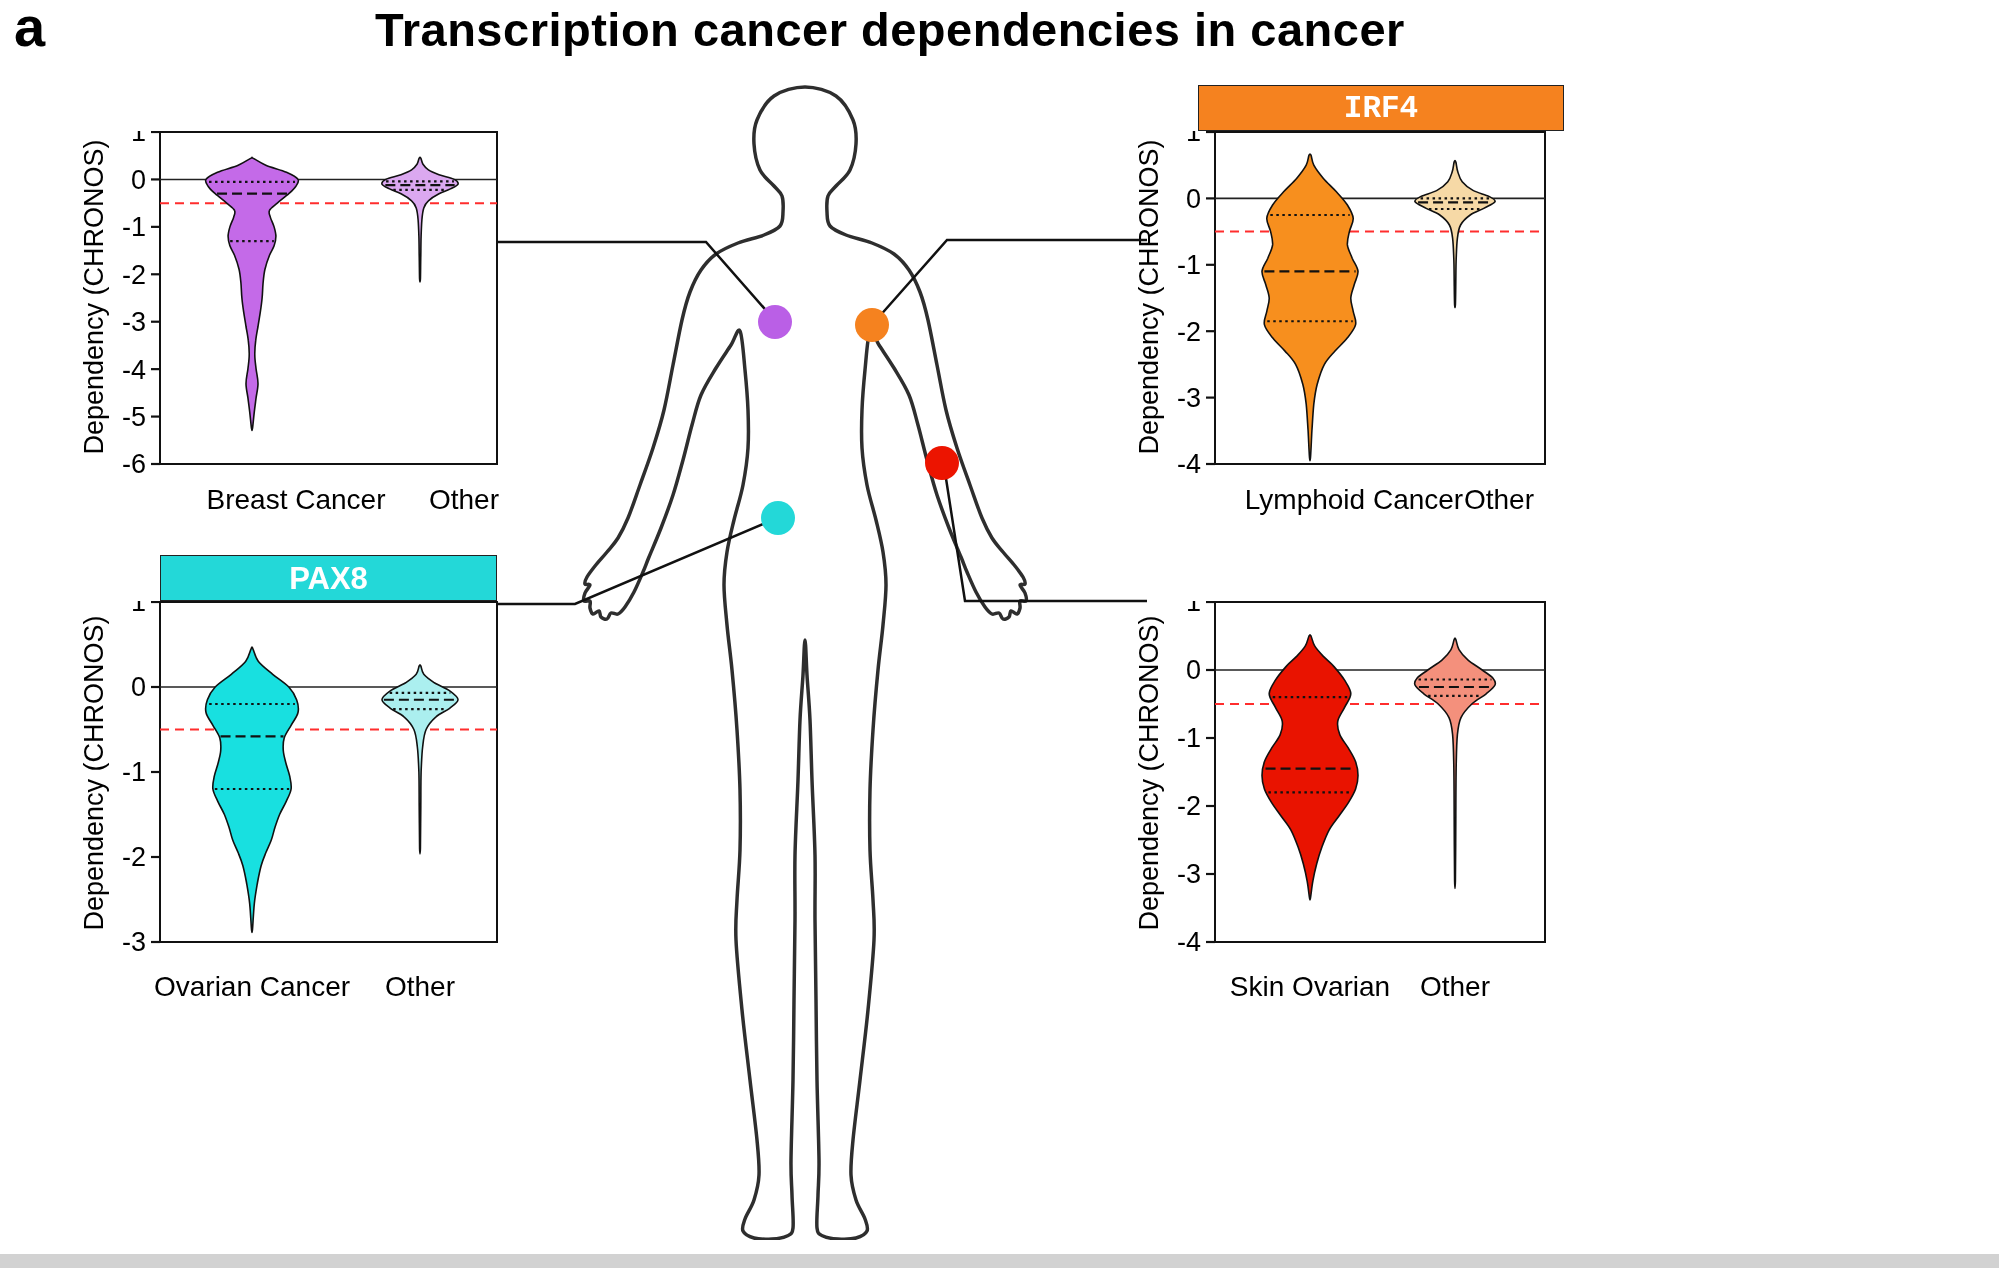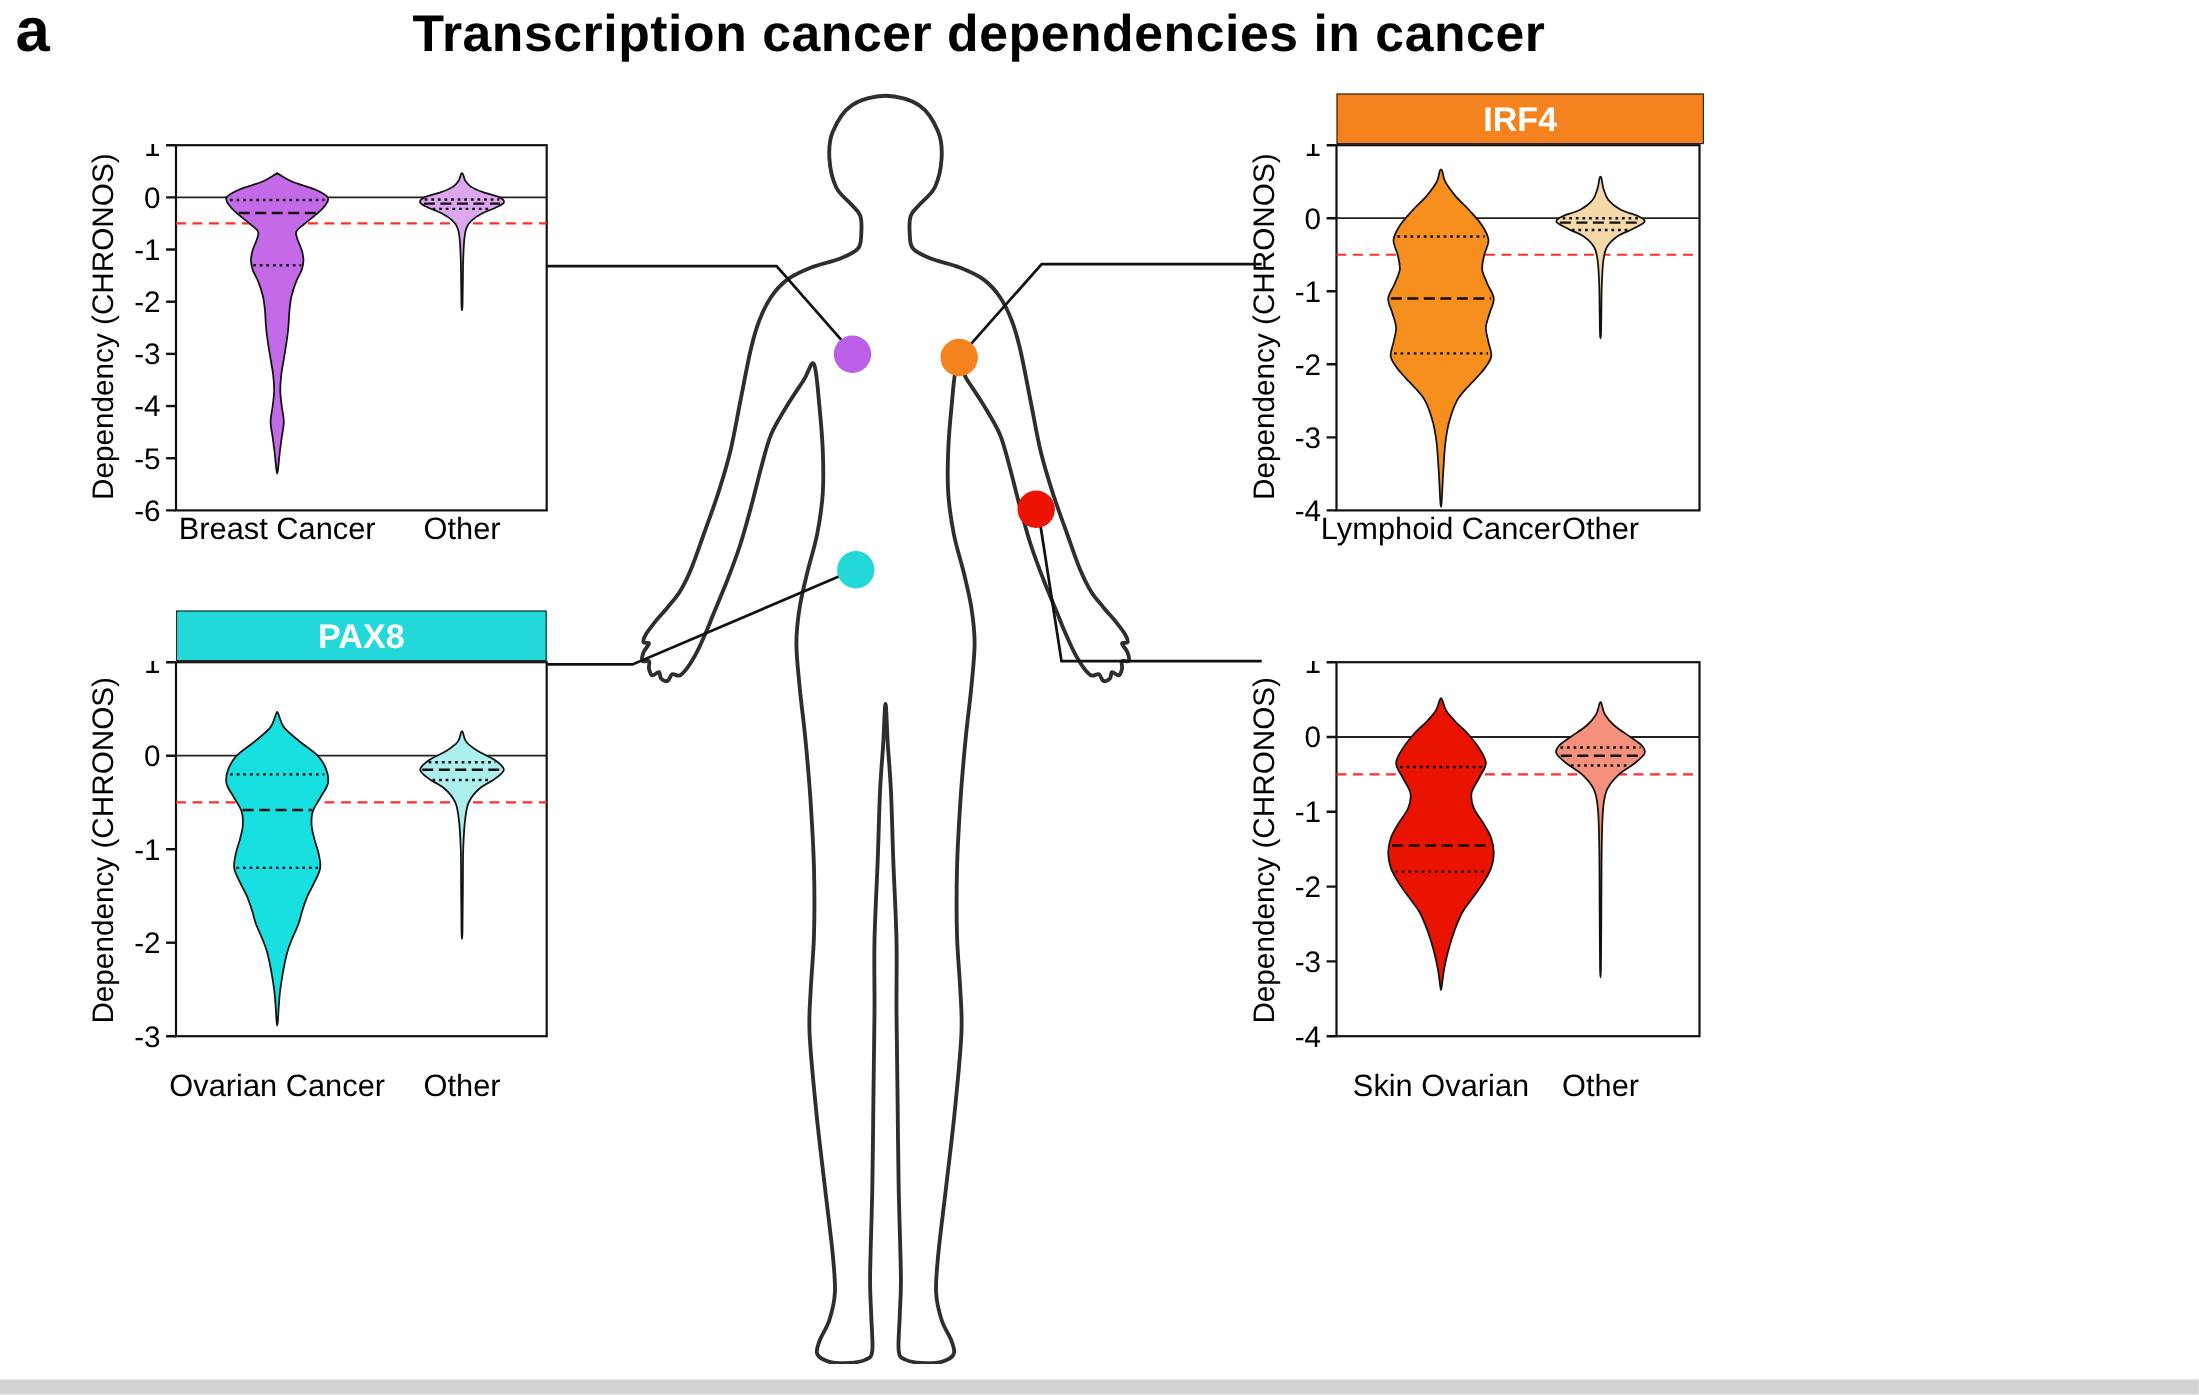--- a/index.html
+++ b/index.html
@@ -8,28 +8,28 @@
   .panel-label{position:absolute;left:14px;top:-6px;font-size:56px;font-weight:700;}
   .title{position:absolute;left:0;top:2px;width:1780px;text-align:center;font-size:47px;font-weight:700;letter-spacing:0.5px;}
   .chart{position:absolute;}
   .chart-a{left:85px;top:85px;width:412px;height:430px;}
   .chart-b{left:1140px;top:85px;width:412px;height:430px;}
   .chart-c{left:85px;top:555px;width:412px;height:450px;}
   .chart-d{left:1140px;top:555px;width:412px;height:450px;}
   .chart-header{position:absolute;top:0;height:46px;line-height:46px;text-align:center;
                 color:#fff;font-size:31px;font-weight:700;border:1px solid #222;box-sizing:border-box;}
   .chart-a .chart-header,.chart-c .chart-header{left:75px;width:337px;}
-  .chart-b .chart-header,.chart-d .chart-header{left:75px;width:334px;}
+  .chart-b .chart-header,.chart-d .chart-header{left:58px;width:366px;font-family:Liberation Mono, monospace;}
   .plot{position:absolute;left:15px;top:46px;}
   .ylabel{position:absolute;width:400px;height:32px;text-align:center;font-size:27px;
           transform:rotate(-90deg);white-space:nowrap;}
   .chart-a .ylabel,.chart-b .ylabel{left:-190px;top:196px;}
   .chart-c .ylabel,.chart-d .ylabel{left:-190px;top:202px;}
   .cat{position:absolute;font-size:28px;white-space:nowrap;transform:translateX(-50%);}
-  .chart-a .cat,.chart-b .cat{top:380px;}
+  .chart-a .cat,.chart-b .cat{top:399px;margin-left:44px;}
   .chart-c .cat,.chart-d .cat{top:416px;}
   .chart-a .cat-1,.chart-c .cat-1{left:167px;}
   .chart-a .cat-2,.chart-c .cat-2{left:335px;}
   .chart-b .cat-1,.chart-d .cat-1{left:170px;}
   .chart-b .cat-2,.chart-d .cat-2{left:315px;}
   .body-svg{position:absolute;left:520px;top:80px;z-index:1;}
   .overlay{position:absolute;left:0;top:0;z-index:5;pointer-events:none;}
   .bottom-strip{position:absolute;left:0;top:1254px;width:1999px;height:14px;background:#d2d2d2;}
   svg text{font-family:"Liberation Sans","DejaVu Sans",sans-serif;}
 </style>

